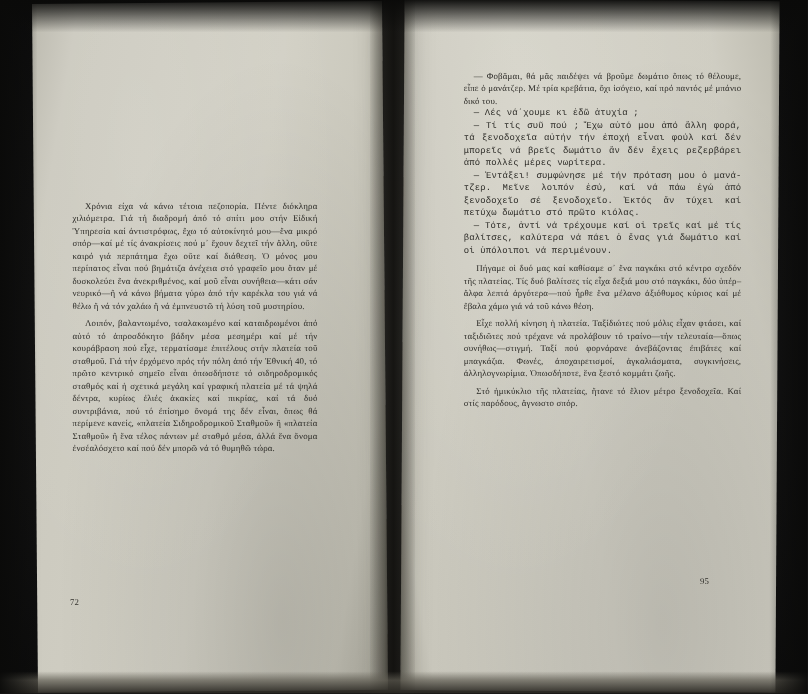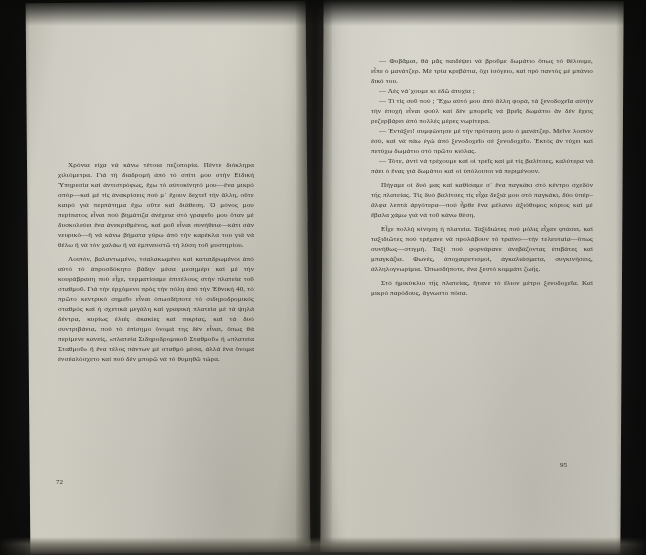--- a/index.html
+++ b/index.html
@@ -113,20 +113,21 @@
   }
   .col p {
     margin: 0 0 0 0;
     text-indent: 10px;
   }
   .col p.dash {
     text-indent: 8px;
   }
   .col p + p {
     margin-top: 0;
+    font-family: Liberation Mono, monospace;
   }
 
   .left-col {
     left: 58px;
     top: 160px;
     width: 196px;
   }
   .right-col {
     left: 350px;
     top: 56px;
@@ -189,21 +190,21 @@
       <p class="dash">— Φοβᾶμαι, θά μᾶς παιδέψει νά βροῦμε δωμάτιο ὅπως τό θέλουμε, εἶπε ὁ μανάτζερ. Μέ τρία κρεβάτια, ὄχι ἰσό­γειο, καί πρό παντός μέ μπάνιο δικό του.</p>
       <p class="dash">— Λές νά΄χουμε κι ἐδῶ ἀτυχία ;</p>
       <p class="dash">— Τί τίς συῦ πού ; Ἔχω αὐτό μου ἀπό ἄλλη φορά, τά ξενοδοχεῖα αὐτήν τήν ἐποχή εἶναι φούλ καί δέν μπορεῖς νά βρεῖς δωμάτιο ἄν δέν ἔχεις ρεζερβάρει ἀπό πολλές μέρες νωρίτερα.</p>
       <p class="dash">— Ἐντάξει! συμφώνησε μέ τήν πρόταση μου ὁ μανά­τζερ. Μεῖνε λοιπόν ἐσύ, καί νά πάω ἐγώ ἀπό ξενοδοχεῖο σέ ξενοδοχεῖο. Ἐκτός ἄν τύχει καί πετύχω δωμάτιο στό πρῶτο κιόλας.</p>
       <p class="dash">— Τότε, ἀντί νά τρέχουμε καί οἱ τρεῖς καί μέ τίς βα­λίτσες, καλύτερα νά πάει ὁ ἕνας γιά δωμάτιο καί οἱ ὑπό­λοιποι νά περιμένουν.</p>
       <div class="para-gap"></div>
       <p>Πήγαμε οἱ δυό μας καί καθίσαμε σ᾿ ἕνα παγκάκι στό κέντρο σχεδόν τῆς πλατείας. Τίς δυό βαλίτσες τίς εἶχα δε­ξιά μου στό παγκάκι, δύο ὑπέρ–ἄλφα λεπτά ἀργότερα—πού ἦρθε ἕνα μέλανο ἀξιόθυμος κύριος καί μέ ἔβαλα χάμω γιά νά τοῦ κάνω θέση.</p>
       <div class="para-gap"></div>
       <p>Εἶχε πολλή κίνηση ἡ πλατεία. Ταξίδιώτες πού μόλις εἶχαν φτάσει, καί ταξιδιῶτες πού τρέχανε νά προλάβουν τό τραίνο—τήν τελευταία—ὅπως συνήθως—στιγμή. Ταξί πού φορνάρανε ἀνεβάζοντας ἐπιβάτες καί μπαγκάζια. Φωνές, ἀποχαιρετισμοί, ἀγκαλιάσματα, συγκινήσεις, ἀλληλογνωρίμια. Ὁπωσδήποτε, ἕνα ξεστό κομμάτι ζωῆς.</p>
       <div class="para-gap"></div>
-      <p>Στό ἡμικύκλιο τῆς πλατείας, ἤτανε τό ἕλιον μέτρο ξενοδοχεῖα. Καί μικρό παρόδους, ἄγνωστο πόσα.</p>
+      <p>Στό ἡμικύκλιο τῆς πλατείας, ἤτανε τό ἕλιον μέτρο ξενοδοχεῖα. Καί στίς παρόδους, ἄγνωστο σπόρ.</p>
     </div>
     <div class="folio folio-right">95</div>
 
     <div class="edge-bottom"></div>
     <div class="edge-right"></div>
     <div class="edge-left"></div>
     <div class="shadow-top"></div>
   </div>
 </div>
 

